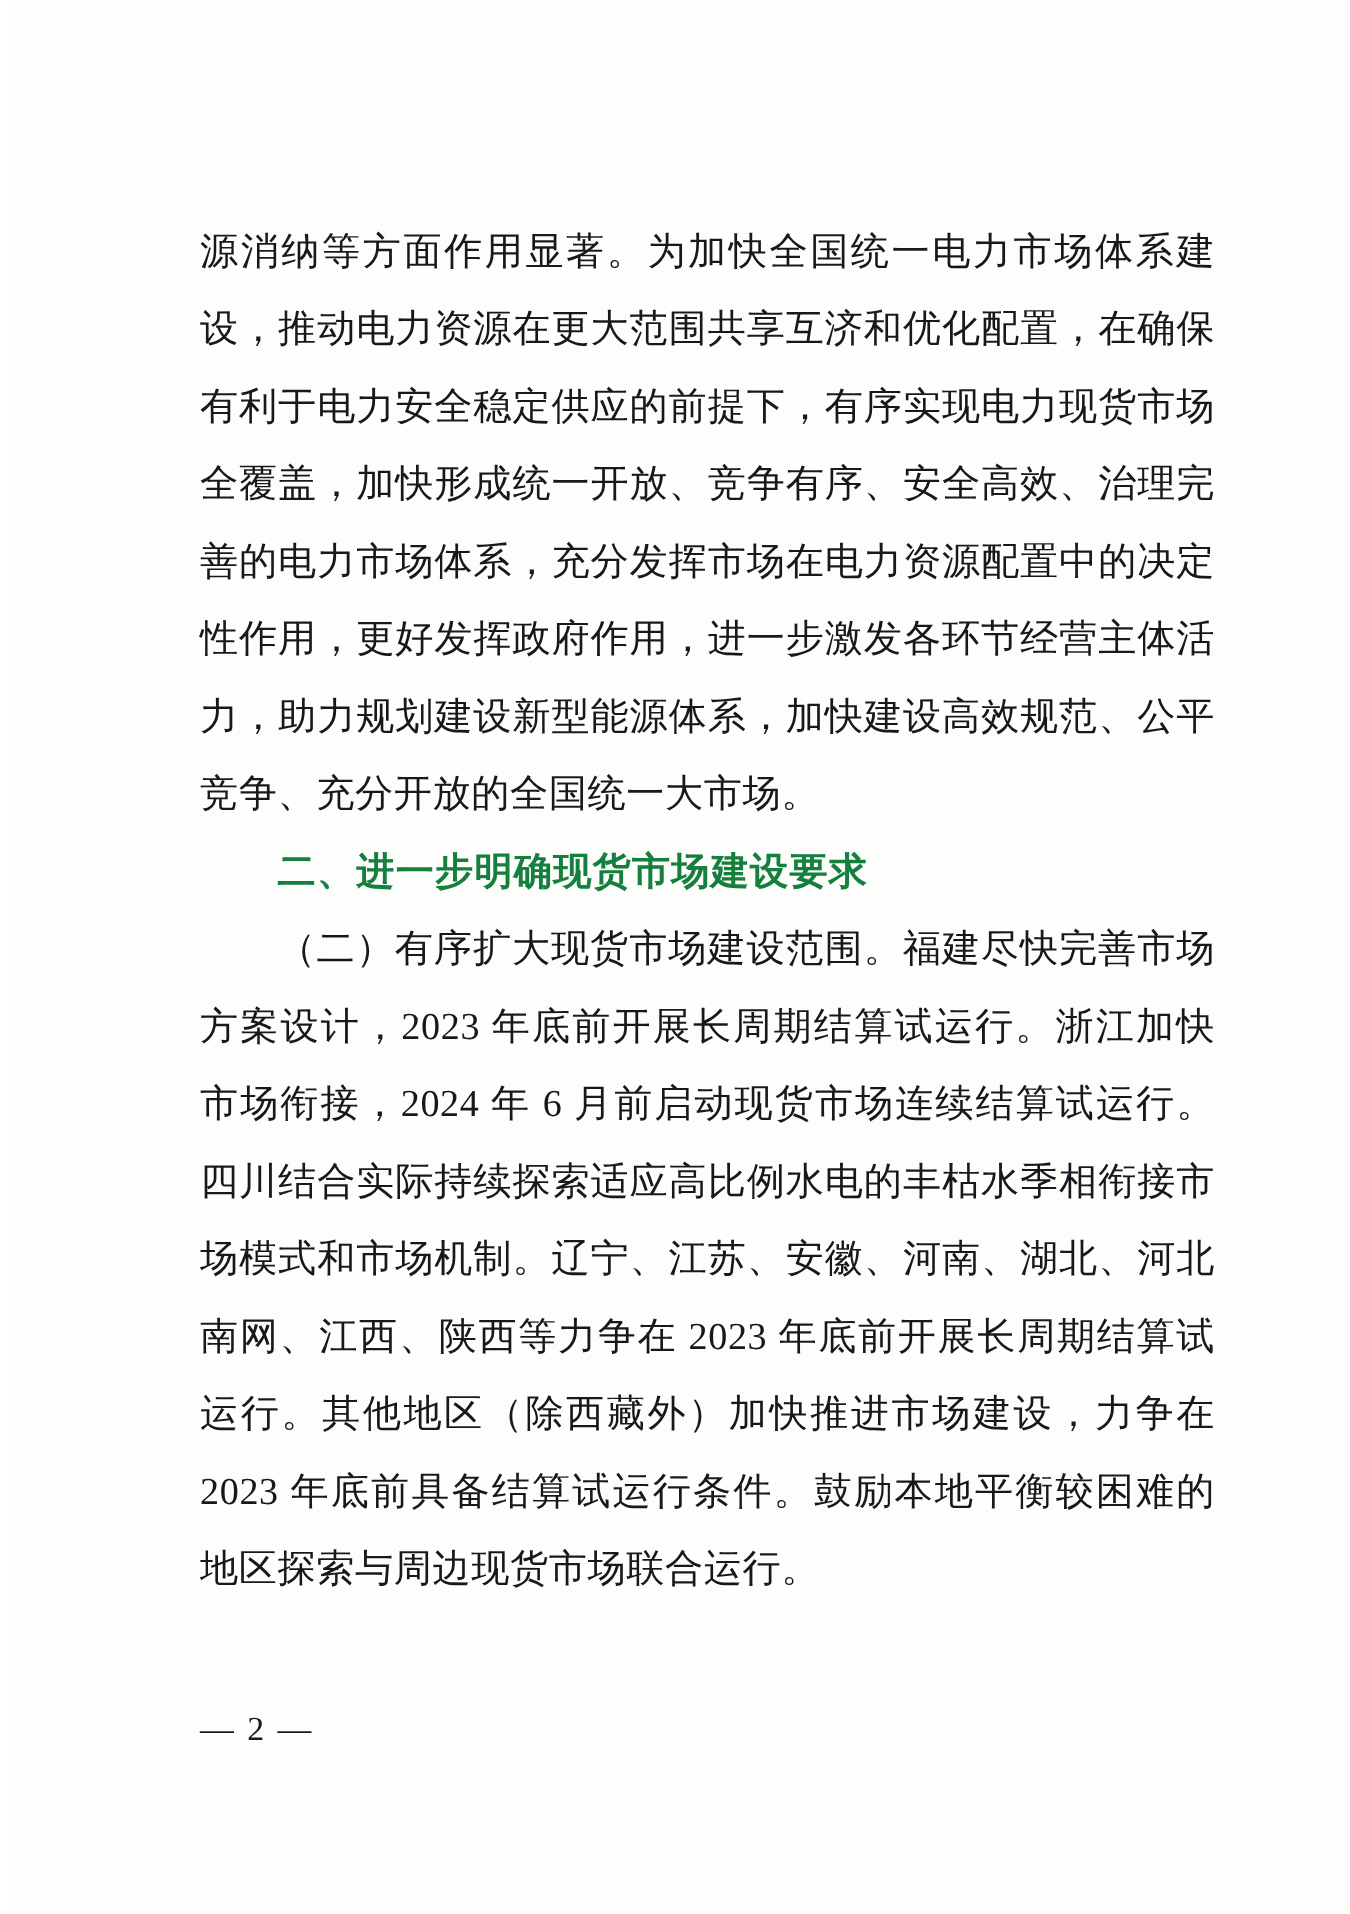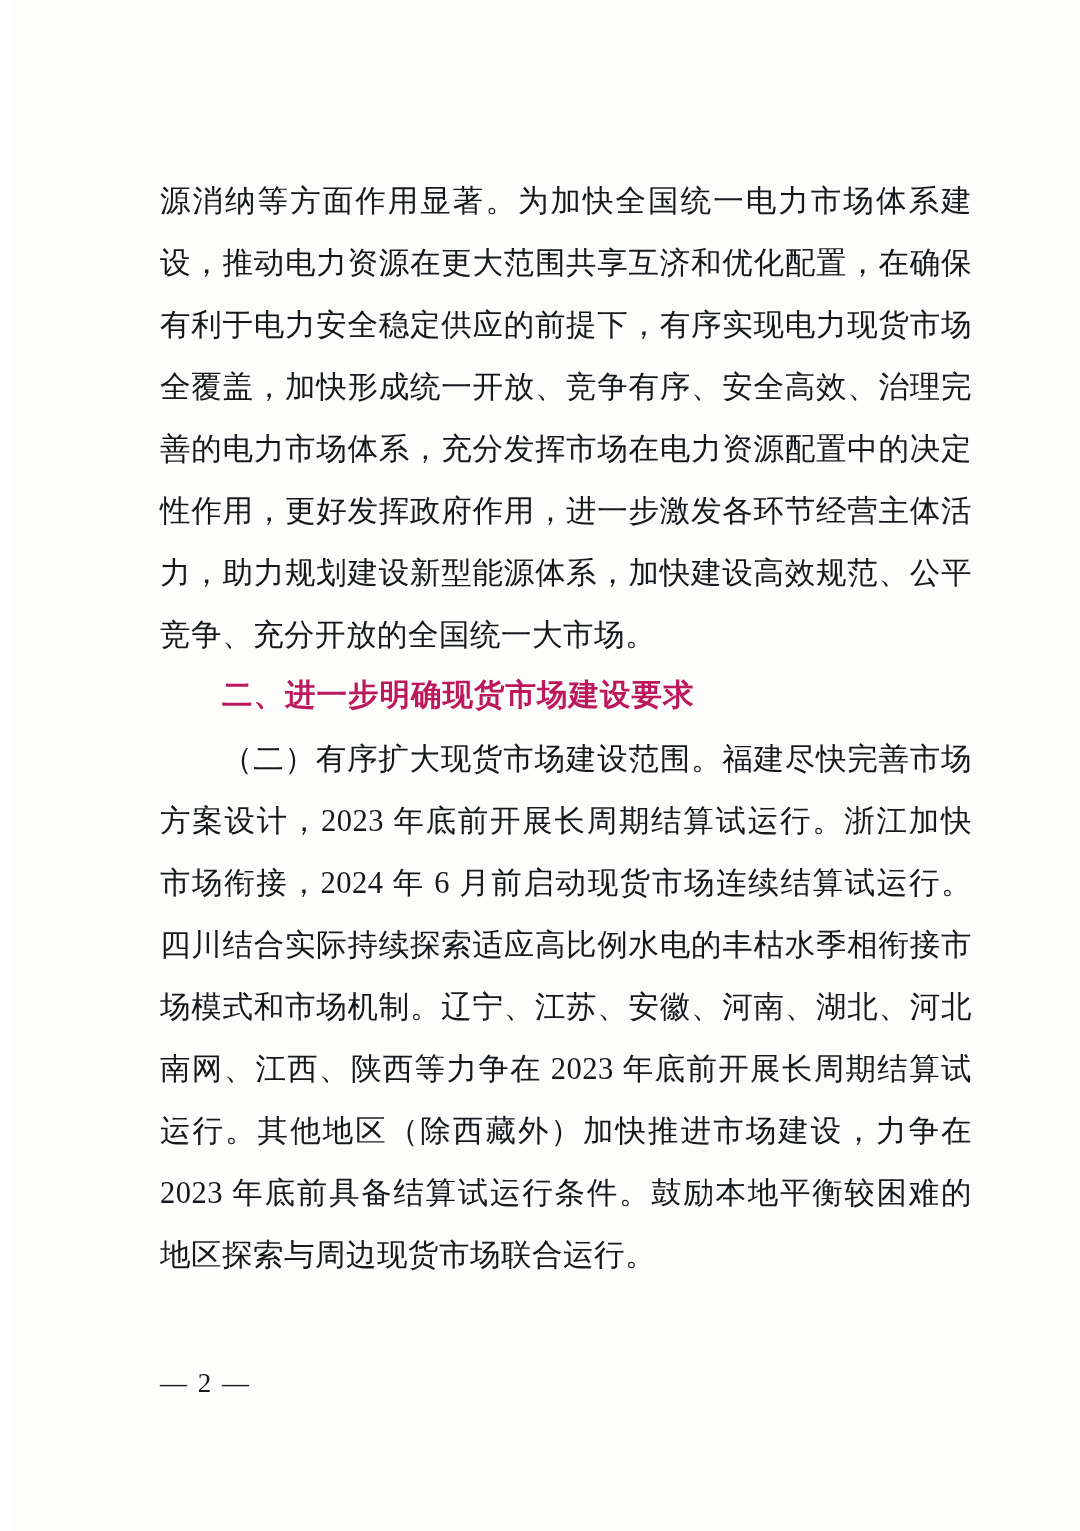--- a/index.html
+++ b/index.html
@@ -42,22 +42,22 @@
   p.indent {
     text-indent: 62px;
   }
   .heading {
     margin: 0;
     font-size: 30.5px;
     line-height: 62px;
     font-weight: bold;
     text-indent: 62px;
     letter-spacing: 1px;
-    color: #be185d;
-    font-family: Liberation Mono, monospace;
+    color: #15803d;
+    font-family: Liberation Sans, sans-serif;
   }
   .para-block {
     margin-bottom: 0px;
   }
   .page-number {
     position: absolute;
     left: 148px;
     top: 1368px;
     width: 812px;
     text-align: left;

